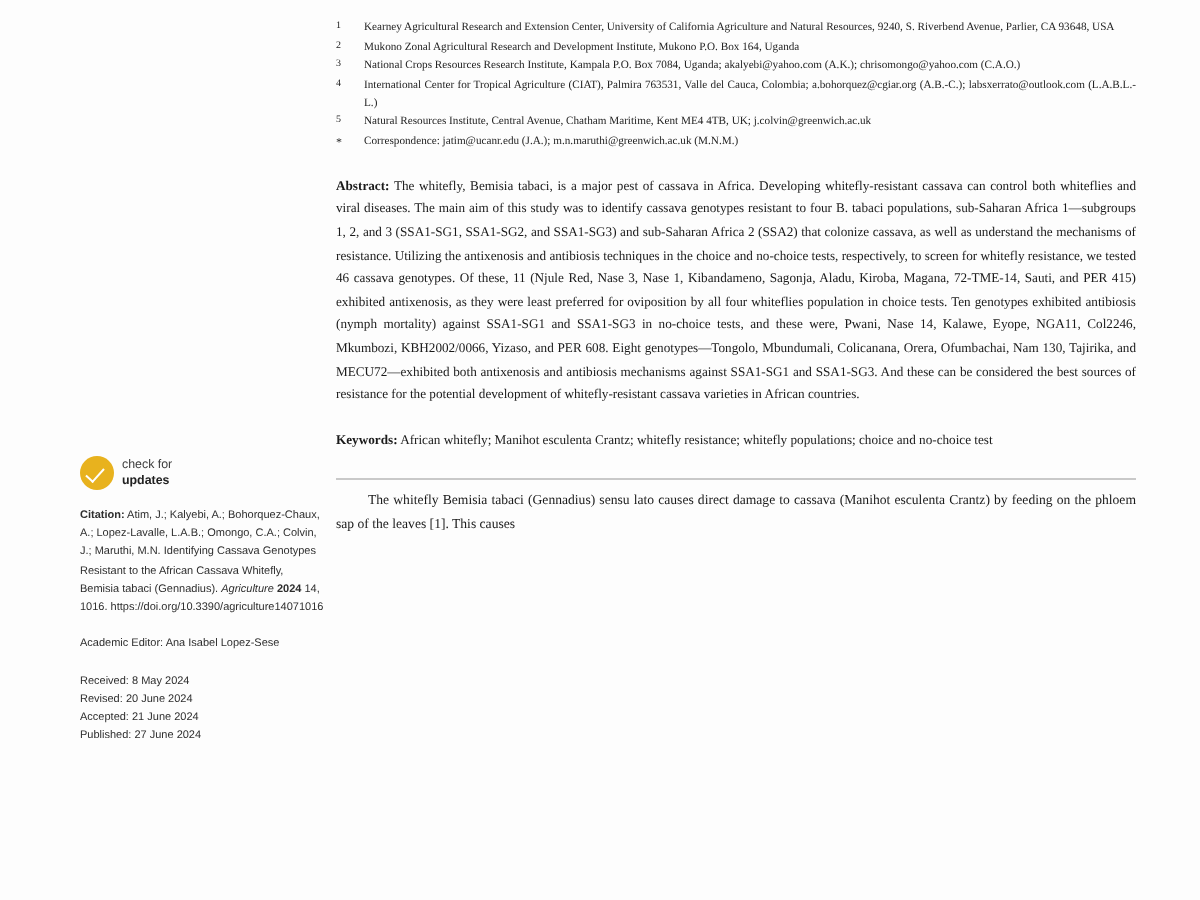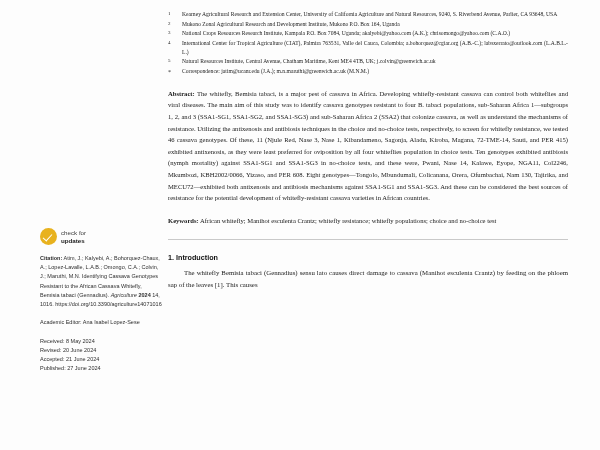--- a/index.html
+++ b/index.html
@@ -216,19 +216,18 @@
     <div class="abstract">
       <b>Abstract:</b><span> The whitefly, Bemisia tabaci, is a major pest of cassava in Africa. Developing whitefly-resistant cassava can control both whiteflies and viral diseases. The main aim of this study was to identify cassava genotypes resistant to four B. tabaci populations, sub-Saharan Africa 1—subgroups 1, 2, and 3 (SSA1-SG1, SSA1-SG2, and SSA1-SG3) and sub-Saharan Africa 2 (SSA2) that colonize cassava, as well as understand the mechanisms of resistance. Utilizing the antixenosis and antibiosis techniques in the choice and no-choice tests, respectively, to screen for whitefly resistance, we tested 46 cassava genotypes. Of these, 11 (Njule Red, Nase 3, Nase 1, Kibandameno, Sagonja, Aladu, Kiroba, Magana, 72-TME-14, Sauti, and PER 415) exhibited antixenosis, as they were least preferred for oviposition by all four whiteflies population in choice tests. Ten genotypes exhibited antibiosis (nymph mortality) against SSA1-SG1 and SSA1-SG3 in no-choice tests, and these were, Pwani, Nase 14, Kalawe, Eyope, NGA11, Col2246, Mkumbozi, KBH2002/0066, Yizaso, and PER 608. Eight genotypes—Tongolo, Mbundumali, Colicanana, Orera, Ofumbachai, Nam 130, Tajirika, and MECU72—exhibited both antixenosis and antibiosis mechanisms against SSA1-SG1 and SSA1-SG3. And these can be considered the best sources of resistance for the potential development of whitefly-resistant cassava varieties in African countries.</span>
     </div>
 
     <div class="keywords">
       <b>Keywords:</b><span> African whitefly; Manihot esculenta Crantz; whitefly resistance; whitefly populations; choice and no-choice test</span>
     </div>
 
     <div class="rule"></div>
 
-    <div class="section-head">1. Introduction</div>
 
     <div class="body-par">The whitefly Bemisia tabaci (Gennadius) sensu lato causes direct damage to cassava (Manihot esculenta Crantz) by feeding on the phloem sap of the leaves [1]. This causes</div>
 
   </div>
 
 </div>
 
 </body></html>

